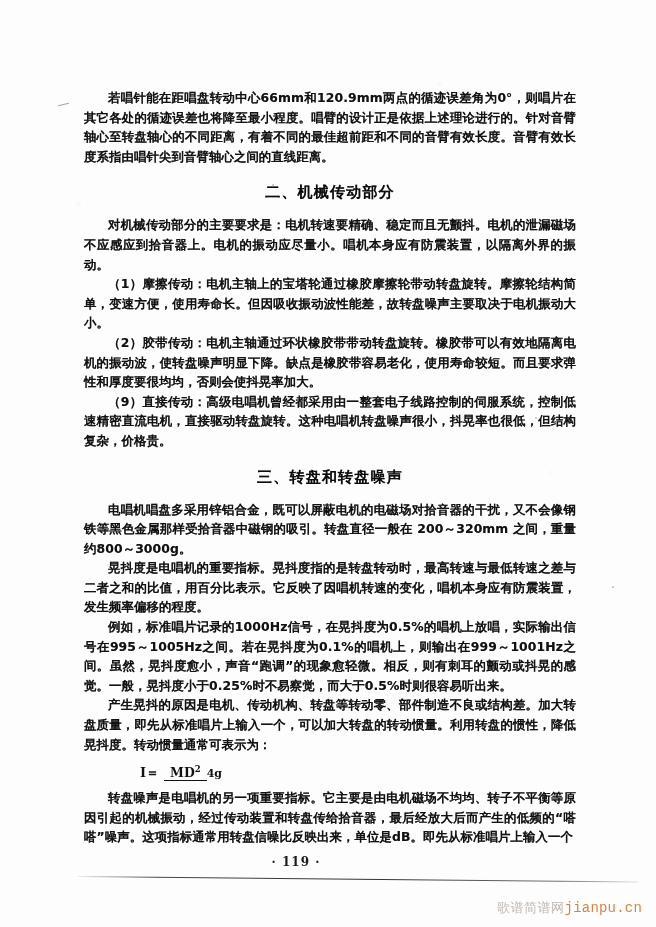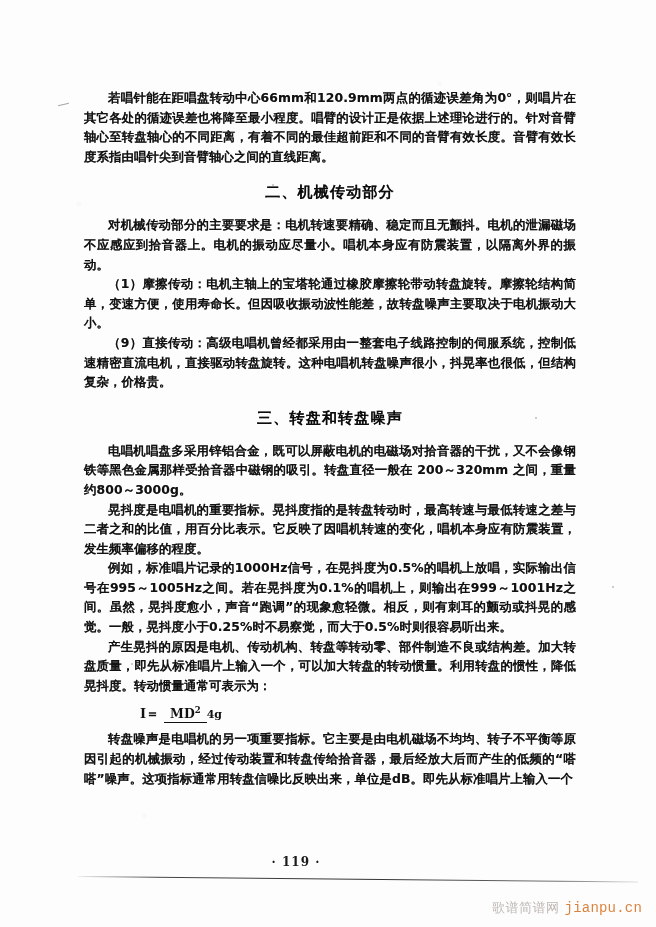--- a/index.html
+++ b/index.html
@@ -138,21 +138,20 @@
     border-radius: 50%;
   }
 
   
   .watermark {
     position: absolute;
     right: 14px;
     bottom: 10px;
     display: flex;
     align-items: baseline;
-    gap: 5px;
     opacity: 0.92;
   }
   .wm-cn {
     font-size: 13px;
     color: #b9b2ad;
     letter-spacing: 0.5px;
     font-family: "DejaVu Sans", "Liberation Sans", sans-serif;
   }
   .wm-en {
     font-size: 14px;
@@ -173,20 +172,21 @@
   <div class="speck" style="left:612px;top:586px;width:2px;height:2px;"></div>
 
   <div class="content">
 
     <p class="para indent">若唱针能在距唱盘转动中心66mm和120.9mm两点的循迹误差角为0°，则唱片在其它各处的循迹误差也将降至最小程度。唱臂的设计正是依据上述理论进行的。针对音臂轴心至转盘轴心的不同距离，有着不同的最佳超前距和不同的音臂有效长度。音臂有效长度系指由唱针尖到音臂轴心之间的直线距离。</p>
 
     <div class="heading sp-before sp-after">二、机械传动部分</div>
 
     <p class="para indent">对机械传动部分的主要要求是：电机转速要精确、稳定而且无颤抖。电机的泄漏磁场不应感应到拾音器上。电机的振动应尽量小。唱机本身应有防震装置，以隔离外界的振动。</p>
     <p class="para indent">（1）摩擦传动：电机主轴上的宝塔轮通过橡胶摩擦轮带动转盘旋转。摩擦轮结构简单，变速方便，使用寿命长。但因吸收振动波性能差，故转盘噪声主要取决于电机振动大小。</p>
+    <p class="para indent">（2）胶带传动：电机主轴通过环状橡胶带带动转盘旋转。橡胶带可以有效地隔离电机的振动波，使转盘噪声明显下降。缺点是橡胶带容易老化，使用寿命较短。而且要求弹性和厚度要很均均，否则会使抖晃率加大。</p>
     <p class="para indent">（9）直接传动：高级电唱机曾经都采用由一整套电子线路控制的伺服系统，控制低速精密直流电机，直接驱动转盘旋转。这种电唱机转盘噪声很小，抖晃率也很低，但结构复杂，价格贵。</p>
 
     <div class="heading sp-before sp-after">三、转盘和转盘噪声</div>
 
     <p class="para indent">电唱机唱盘多采用锌铝合金，既可以屏蔽电机的电磁场对拾音器的干扰，又不会像钢铁等黑色金属那样受拾音器中磁钢的吸引。转盘直径一般在 200～320mm 之间，重量约800～3000g。</p>
     <p class="para indent">晃抖度是电唱机的重要指标。晃抖度指的是转盘转动时，最高转速与最低转速之差与二者之和的比值，用百分比表示。它反映了因唱机转速的变化，唱机本身应有防震装置，发生频率偏移的程度。</p>
     <p class="para indent">例如，标准唱片记录的1000Hz信号，在晃抖度为0.5%的唱机上放唱，实际输出信号在995～1005Hz之间。若在晃抖度为0.1%的唱机上，则输出在999～1001Hz之间。虽然，晃抖度愈小，声音“跑调”的现象愈轻微。相反，则有刺耳的颤动或抖晃的感觉。一般，晃抖度小于0.25%时不易察觉，而大于0.5%时则很容易听出来。</p>
     <p class="para indent">产生晃抖的原因是电机、传动机构、转盘等转动零、部件制造不良或结构差。加大转盘质量，即先从标准唱片上输入一个，可以加大转盘的转动惯量。利用转盘的惯性，降低晃抖度。转动惯量通常可表示为：</p>
 
     <div class="formula-row">

